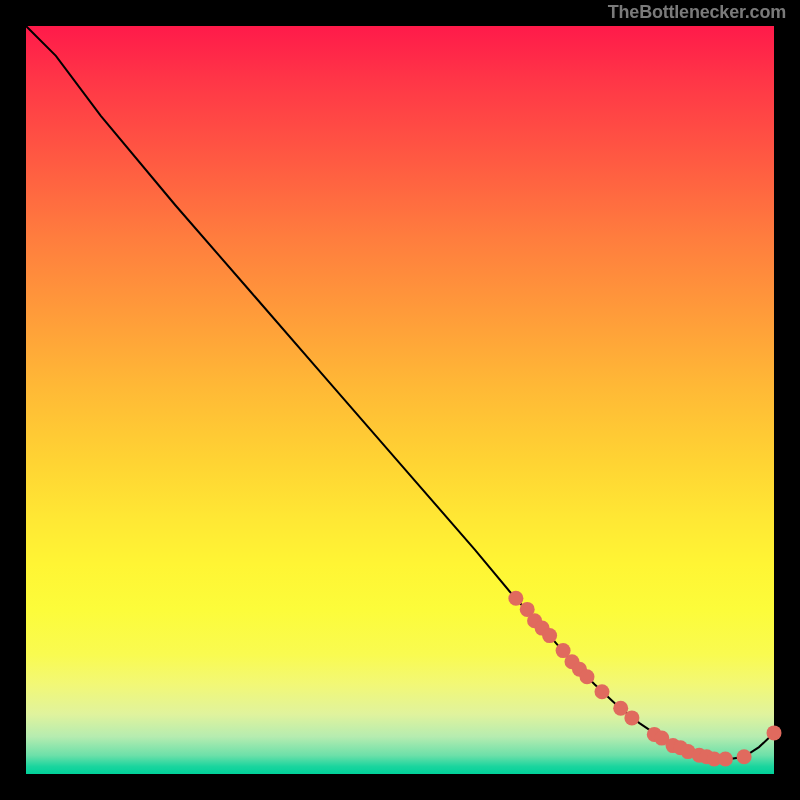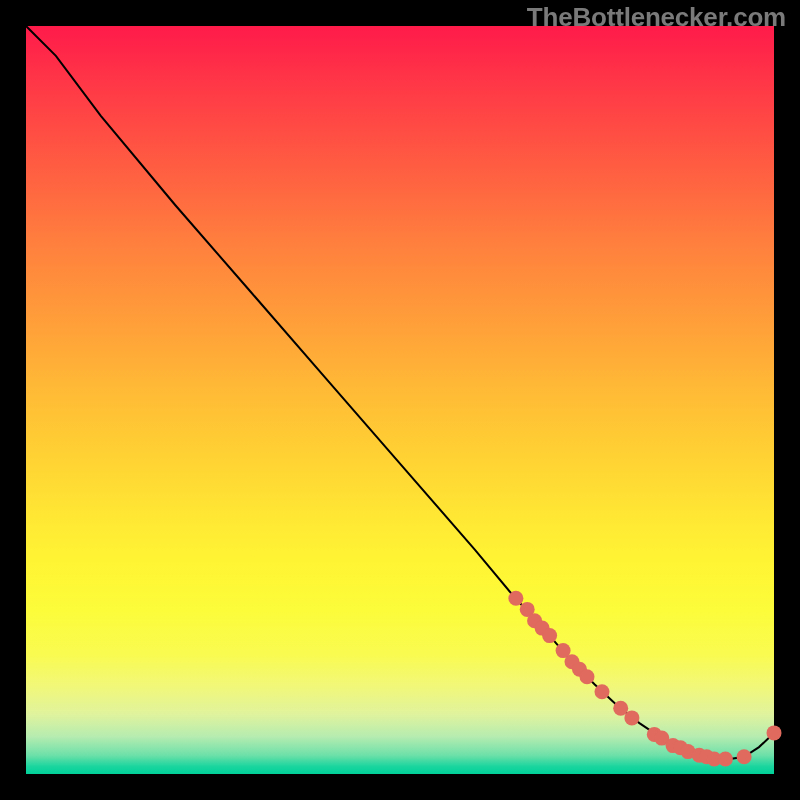--- a/index.html
+++ b/index.html
@@ -14,21 +14,21 @@
   .canvas {
     position: relative;
     width: 800px;
     height: 800px;
     background: #000;
   }
   .header-link {
     position: absolute;
     top: 2px;
     right: 14px;
-    font-size: 26px;
+    font-size: 18px;
     color: #7a7a7a;
     font-weight: 600;
     text-decoration: none;
     letter-spacing: -0.2px;
     font-family: Arial, Helvetica, sans-serif;
   }
   .plot-area {
     position: absolute;
     left: 26px;
     top: 26px;

